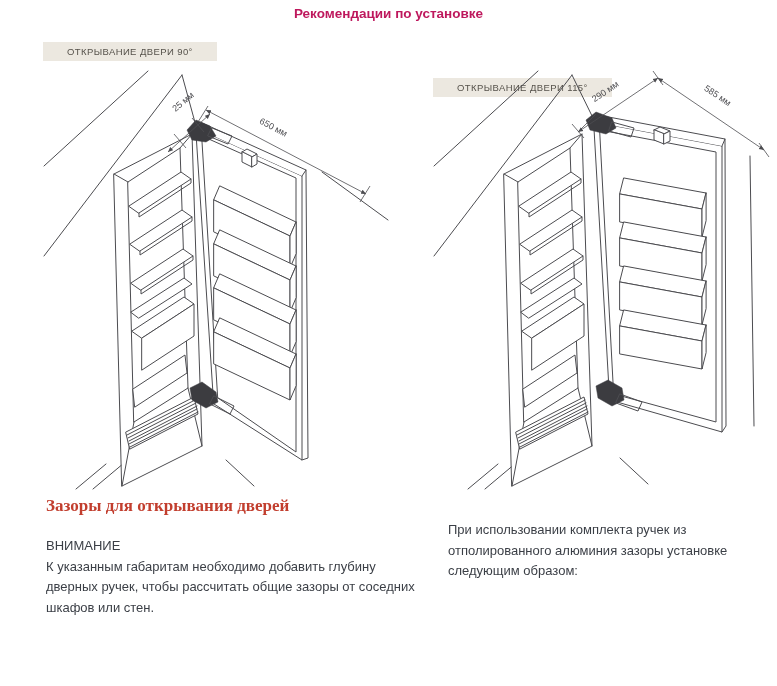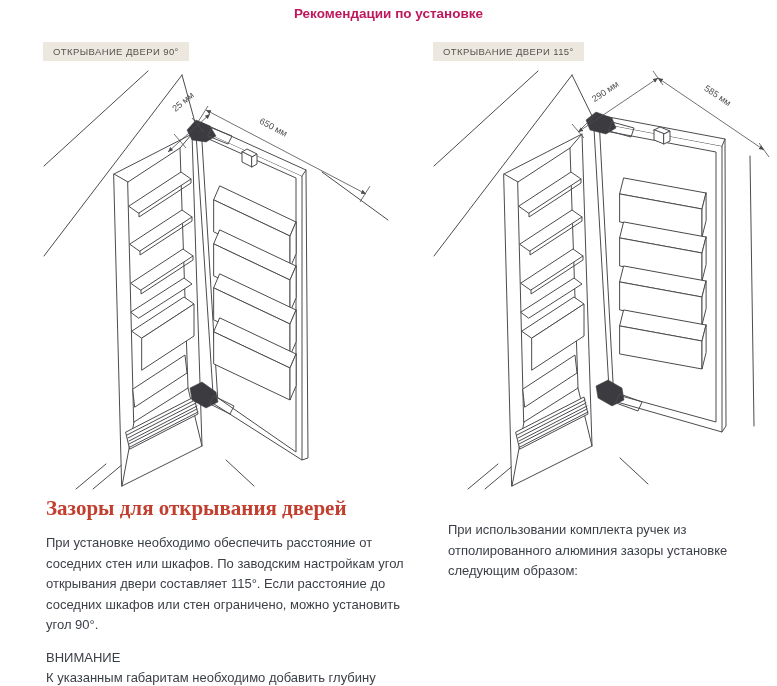--- a/index.html
+++ b/index.html
@@ -1,36 +1,36 @@
 <!DOCTYPE html>
 <html><head>
 <meta charset="utf-8">
 <style>
   html,body{margin:0;padding:0;background:#fff;}
   .page{position:relative;width:777px;height:686px;background:#fff;overflow:hidden;
         font-family:"Liberation Sans",sans-serif;color:#3b3f46;}
   .title{position:absolute;top:6px;left:0;width:100%;text-align:center;
          font-size:13.5px;font-weight:bold;color:#be185d;}
   .chip{position:absolute;top:42px;background:#ece8e0;color:#56524b;font-size:9.5px;
-        letter-spacing:.4px;padding:4px 10px;white-space:nowrap;}
+        letter-spacing:.4px;padding:4px 24px;white-space:nowrap;}
   .chip.c1{left:43px;}
-  .chip.c2{left:433px;}
+  .chip.c2{left:433px;margin-top:36px;}
   .dia{position:absolute;top:70px;}
   .dia.d1{left:30px;}
   .dia.d2{left:420px;}
   svg{display:block;}
   svg text{font-size:9px;fill:#4c4c50;font-family:"Liberation Sans",sans-serif;}
   .ln{stroke:#4c4c50;stroke-width:1;fill:none;stroke-linejoin:round;stroke-linecap:round;}
   .wh{fill:#ffffff;}
   .dk{fill:#3c3c40;stroke:#3c3c40;stroke-width:.5;}
   .dim{stroke:#4c4c50;stroke-width:.8;fill:none;}
   .colL{position:absolute;left:46px;top:496px;width:382px;}
   .colR{position:absolute;left:448px;top:520px;width:316px;}
-  .colL h2{margin:0 0 12px 0;font-family:"Liberation Serif","DejaVu Serif",serif;
-           font-size:21px;font-weight:bold;color:#c23e2e;}
+  .colL h2{margin:0 0 20px 0;font-family:"Liberation Serif","DejaVu Serif",serif;
+           font-size:17px;font-weight:bold;color:#c23e2e;}
   p{margin:0;font-size:13px;line-height:20.5px;}
   .warn{font-weight:normal;margin-top:12px;}
   .colR .para{margin-bottom:6px;}
   .colR .item{margin-bottom:6px;}
 </style>
 </head>
 <body>
 
 <div class="page">
 
@@ -236,21 +236,20 @@
       <g>
         <path class="dim" d="M238 8 L344 80" marker-start="url(#ar2)" marker-end="url(#ar2)"></path>
         <path class="dim" d="M339 73 L349 87"></path>
         <text text-anchor="middle" x="296" y="28" transform="rotate(34 296 28)">585 мм</text>
       </g>
     </svg>
   </div>
 
   <div class="colL">
     <h2>Зазоры для открывания дверей</h2>
-    <p>При установке необходимо обеспечить расстояние от соседних стен или шкафов. По заводским настройкам угол открывания двери составляет 115°. Если расстояние до соседних шкафов или стен ограничено, можно установить угол 90°.</p>
     <p class="warn">ВНИМАНИЕ</p>
     <p>К указанным габаритам необходимо добавить глубину дверных ручек, чтобы рассчитать общие зазоры от соседних шкафов или стен.</p>
   </div>
 
   <div class="colR">
     <p class="para">При использовании комплекта ручек из отполированного алюминия зазоры установке следующим образом:</p>
   </div>
 
 </div>
 

